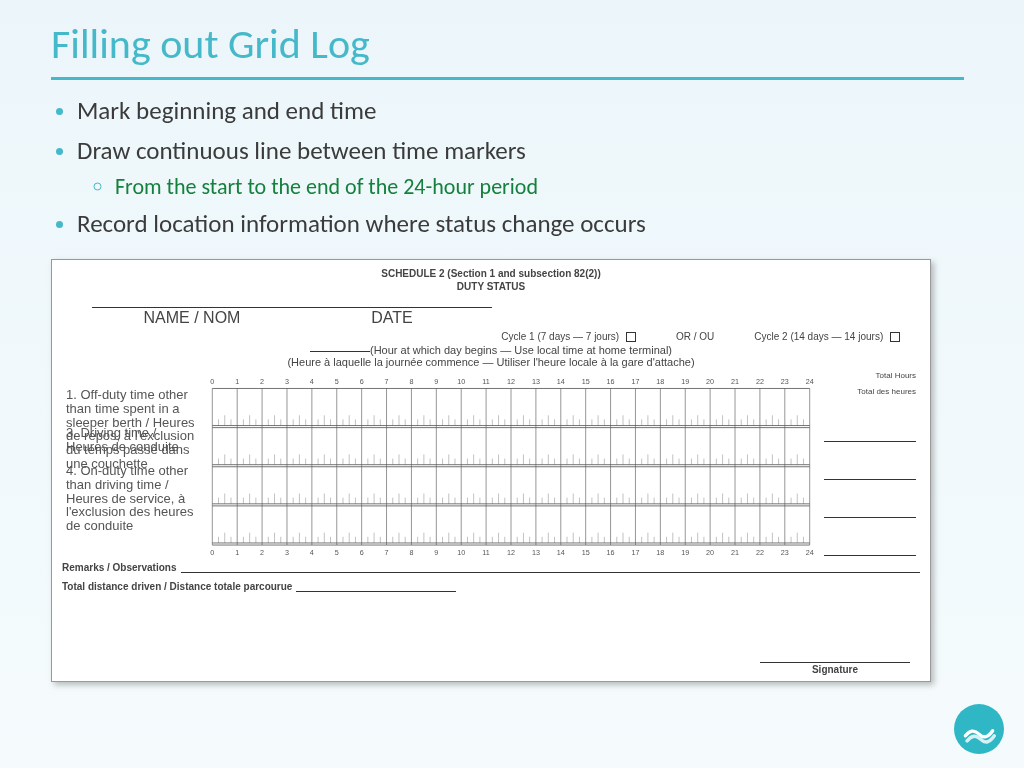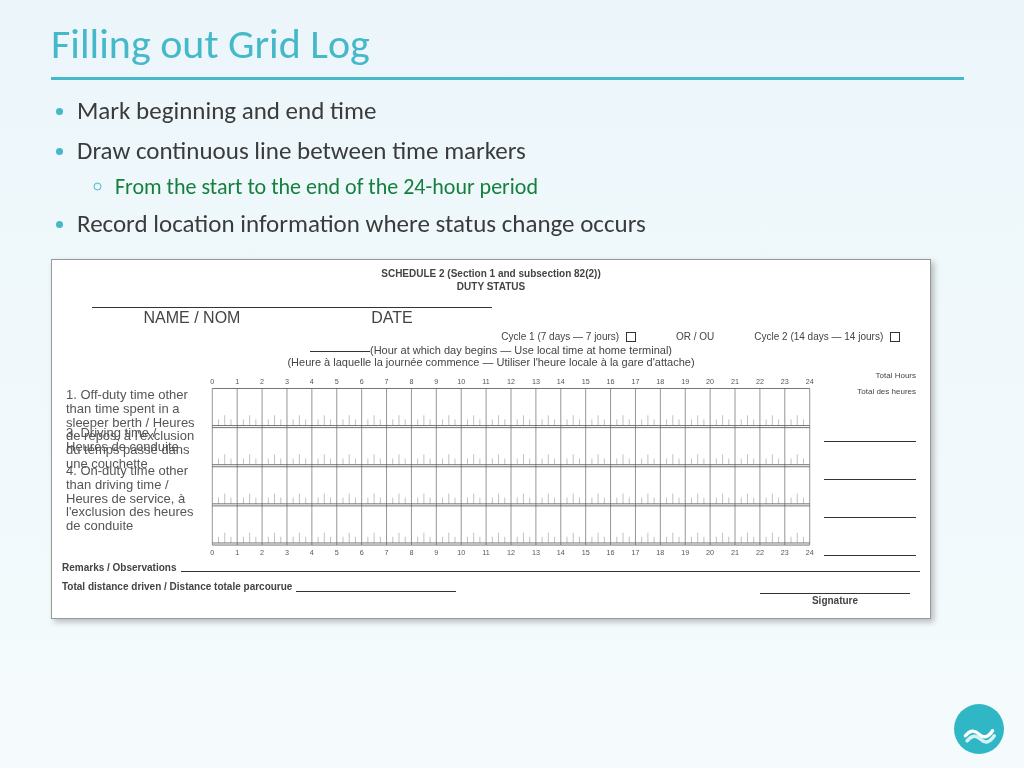--- a/index.html
+++ b/index.html
@@ -46,21 +46,21 @@
   }
   ul.inner > li::marker { color: #45b8c9; }
 
   
   .form-box {
     margin: 18px 0 16px 0;
     background: #ffffff;
     border: 1px solid #999;
     box-shadow: 3px 3px 6px rgba(0,0,0,0.25);
     width: 880px;
-    height: 360px;
+    height: 423px;
     font-family: Arial, sans-serif;
     font-size: 9px;
     color: #444;
     position: relative;
     padding: 6px 10px 6px 10px;
   }
   .form-header { text-align: center; font-weight: bold; font-size: 10px; margin-top:2px;}
   .form-sub { text-align: center; font-weight: bold; font-size: 10px; margin: 2px 0 6px 0;}
   .fields-row {
     display: flex;
@@ -88,31 +88,31 @@
     line-height: 1.05;
     color:#555;
   }
   .row-labels .rlbl { height:38px; padding:2px 2px 0 4px; border-top:0; }
   .grid-svg { flex:1; }
   .right-col { width:100px; font-size:8px; }
   .right-col .th { height:16px; text-align:right; padding-right:4px; line-height:1;}
   .right-col .tline { border-bottom:1px solid #333; height:18px; margin:20px 4px 0 4px;}
 
   .remarks-row {
-    display:flex; font-size:10px; margin-top:4px; 
+    display:flex; font-size:10px; margin-top:4px; align-items:flex-end;
   }
   .remarks-row .lbl { white-space:nowrap; padding-right:4px; font-weight:bold;}
   .remarks-row .line { flex:1; border-bottom:1px solid #333; height:10px;}
   .dist-row {
     display:flex; font-size:10px; margin-top:8px; align-items:flex-end;
   }
   .dist-row .lbl { white-space:nowrap; font-weight:bold; padding-right:4px;}
   .dist-row .line { width:160px; border-bottom:1px solid #333; height:10px;}
   .sig {
-    position:absolute; bottom:12px; right:20px; font-size:10px; font-weight:bold; text-align:center;
+    position:absolute; bottom:6px; right:20px; font-size:10px; font-weight:bold; text-align:center;
   }
   .sig .line { border-bottom:1px solid #333; height:10px; width:150px; margin-bottom:1px;}
 
   .logo {
     position: absolute;
     right: 20px;
     bottom: 14px;
     width: 50px;
     height: 50px;
     border-radius: 50%;

